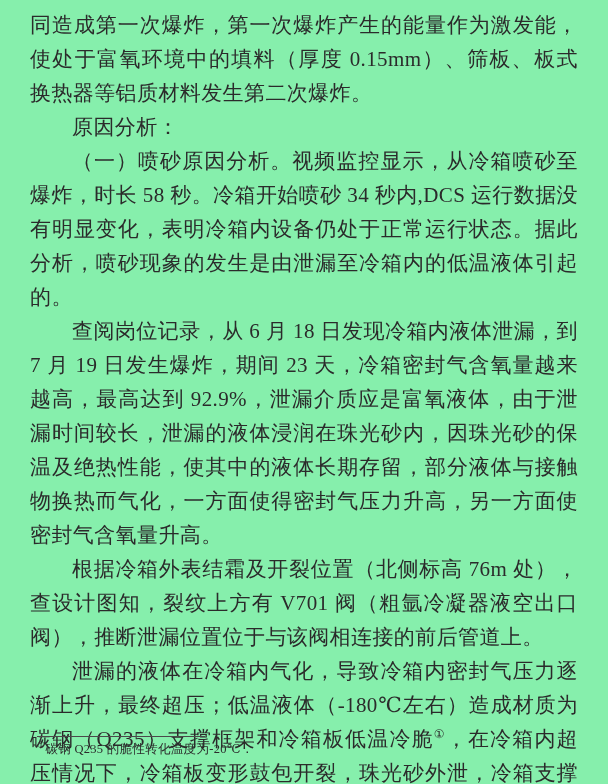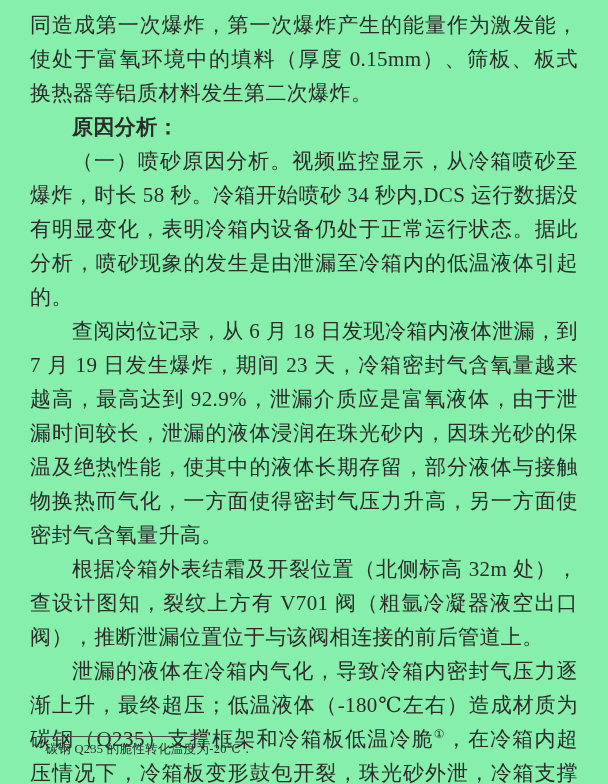--- a/index.html
+++ b/index.html
@@ -23,21 +23,21 @@
   }
   .para {
     margin: 0;
     font-size: 21px;
     line-height: 34px;
     text-align: justify;
     text-justify: inter-ideograph;
     letter-spacing: 0.4px;
   }
   .para.indent { text-indent: 2em; }
-  .para.bold { font-weight: bold; }
+  .para.bold { font-weight: normal; }
   .para sup {
     font-size: 12px;
     line-height: 0;
   }
   .footnote {
     position: absolute;
     left: 30px;
     top: 736px;
     width: 548px;
     margin-left: 7px;
@@ -59,21 +59,21 @@
 </style>
 </head>
 <body>
 
 <div class="page">
   <div class="doc-body">
       <p class="para">同造成第一次爆炸，第一次爆炸产生的能量作为激发能，使处于富氧环境中的填料（厚度 0.15mm）、筛板、板式换热器等铝质材料发生第二次爆炸。</p>
       <p class="para indent bold">原因分析：</p>
       <p class="para indent">（一）喷砂原因分析。视频监控显示，从冷箱喷砂至爆炸，时长 58 秒。冷箱开始喷砂 34 秒内,DCS 运行数据没有明显变化，表明冷箱内设备仍处于正常运行状态。据此分析，喷砂现象的发生是由泄漏至冷箱内的低温液体引起的。</p>
       <p class="para indent">查阅岗位记录，从 6 月 18 日发现冷箱内液体泄漏，到 7 月 19 日发生爆炸，期间 23 天，冷箱密封气含氧量越来越高，最高达到 92.9%，泄漏介质应是富氧液体，由于泄漏时间较长，泄漏的液体浸润在珠光砂内，因珠光砂的保温及绝热性能，使其中的液体长期存留，部分液体与接触物换热而气化，一方面使得密封气压力升高，另一方面使密封气含氧量升高。</p>
-      <p class="para indent">根据冷箱外表结霜及开裂位置（北侧标高 32m 处），查设计图知，裂纹上方有 V701 阀（粗氩冷凝器液空出口阀），推断泄漏位置位于与该阀相连接的前后管道上。</p>
+      <p class="para indent">根据冷箱外表结霜及开裂位置（北侧标高 76m 处），查设计图知，裂纹上方有 V701 阀（粗氩冷凝器液空出口阀），推断泄漏位置位于与该阀相连接的前后管道上。</p>
       <p class="para indent">泄漏的液体在冷箱内气化，导致冷箱内密封气压力逐渐上升，最终超压；低温液体（-180℃左右）造成材质为碳钢（Q235）支撑框架和冷箱板低温冷脆<sup>①</sup>，在冷箱内超压情况下，冷箱板变形鼓包开裂，珠光砂外泄，冷箱支撑框架断裂，发生剧烈喷砂现象</p>
     </div>
 
   <div class="footnote">
     <div class="footnote-rule"></div>
     <div class="footnote-text"><sup>①</sup><span>碳钢 Q235 的脆性转化温度为-20℃．</span></div>
   </div>
 </div>
 
 </body></html>

